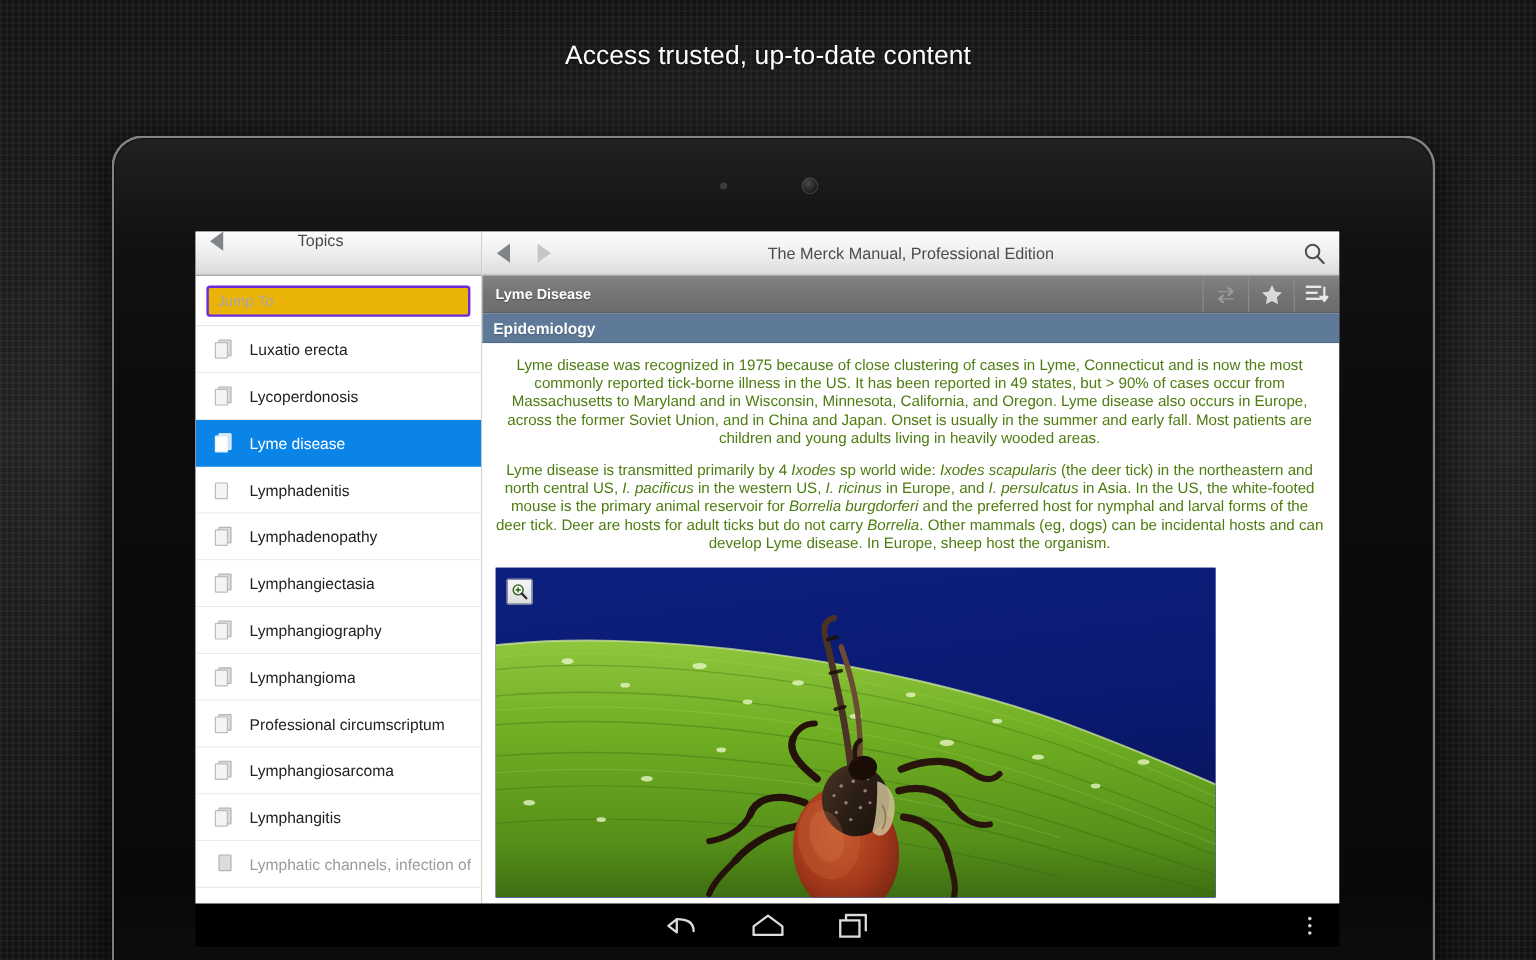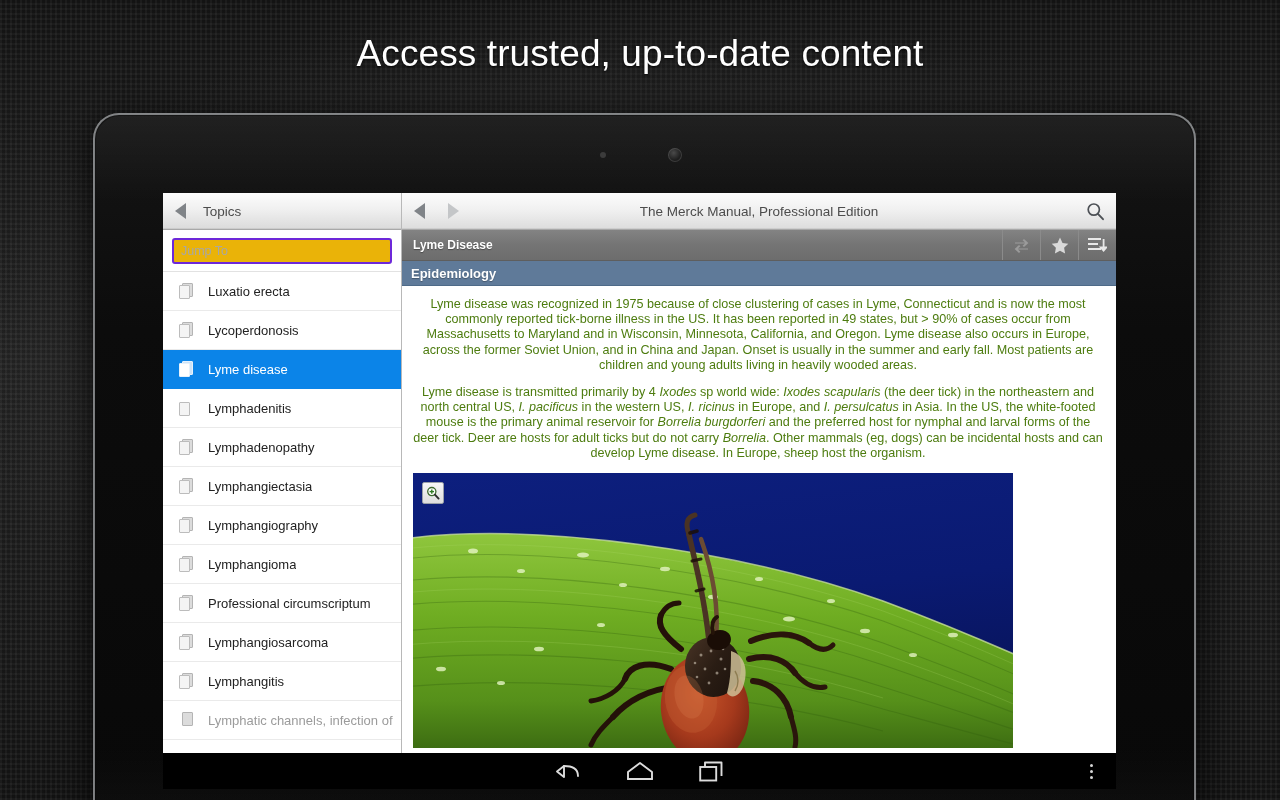--- a/index.html
+++ b/index.html
@@ -25,21 +25,21 @@
   }
 
   
   #headline {
     position: absolute;
     top: 33px;
     left: 0;
     width: 1280px;
     text-align: center;
     color: #ffffff;
-    font-size: 37px;
+    font-size: 22px;
     font-weight: 400;
     letter-spacing: 0.1px;
     text-shadow: 0 1px 2px rgba(0,0,0,0.8);
     white-space: nowrap;
   }
 
   
   #tablet {
     position: absolute;
     left: 93px;
@@ -116,22 +116,23 @@
     flex-direction: column;
     border-right: 1px solid #b8b8b8;
     position: relative;
   }
   .panel-header {
     height: 36px;
     min-height: 36px;
     background: linear-gradient(180deg, #fcfcfc 0%, #f0f0f0 45%, #dcdcdc 96%, #c2c2c2 100%);
     border-bottom: 1px solid #a8a8a8;
     display: flex;
-    align-items: center;
+    align-items: flex-start;
     position: relative;
+    gap: 45px;
   }
   .nav-arrow {
     width: 34px;
     display: flex;
     align-items: center;
     justify-content: center;
     cursor: pointer;
   }
   .tri-left {
     width: 0; height: 0;

